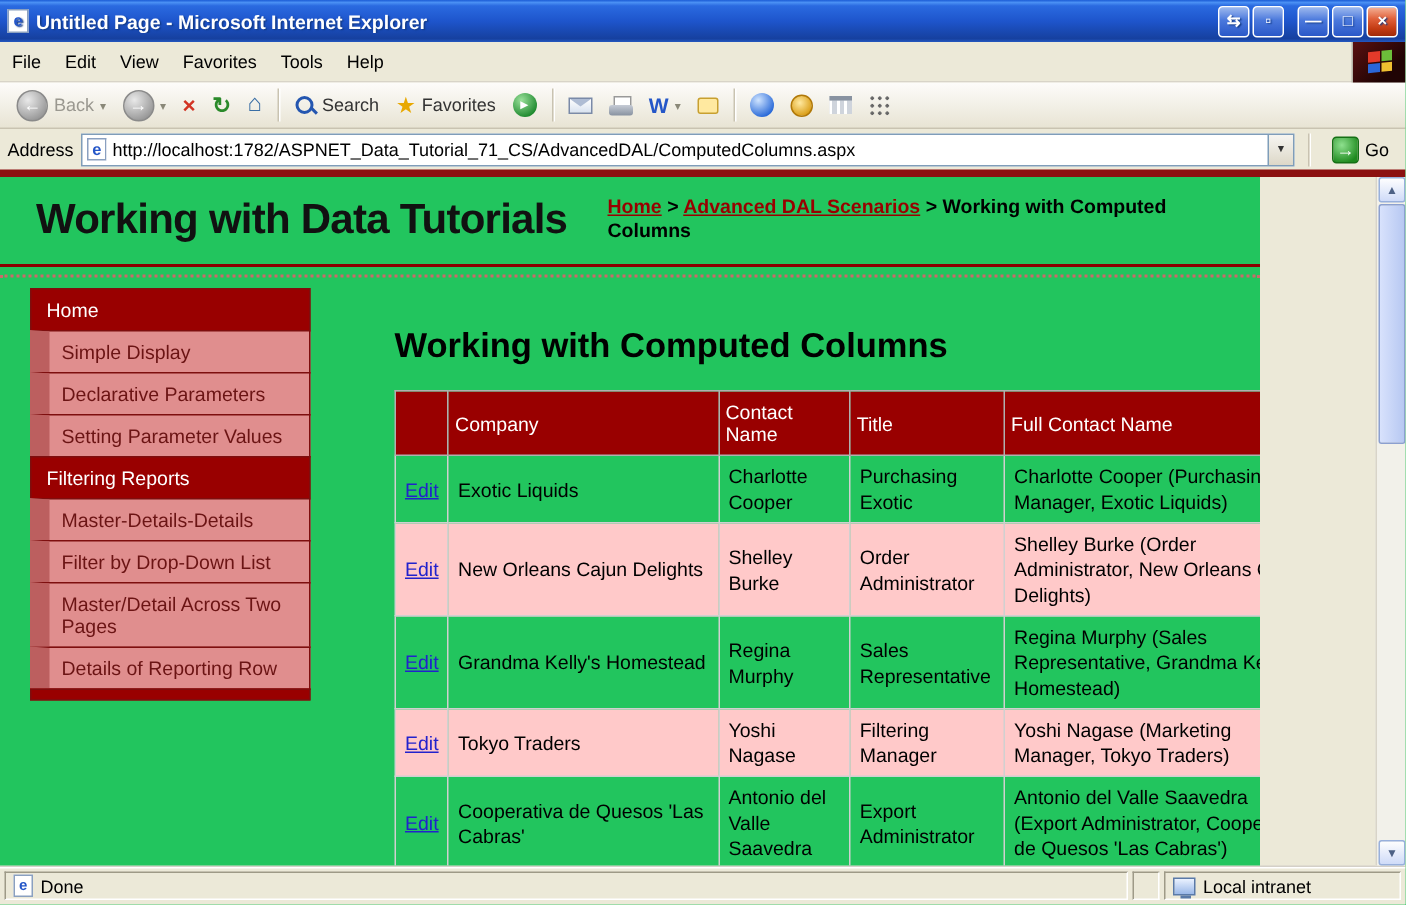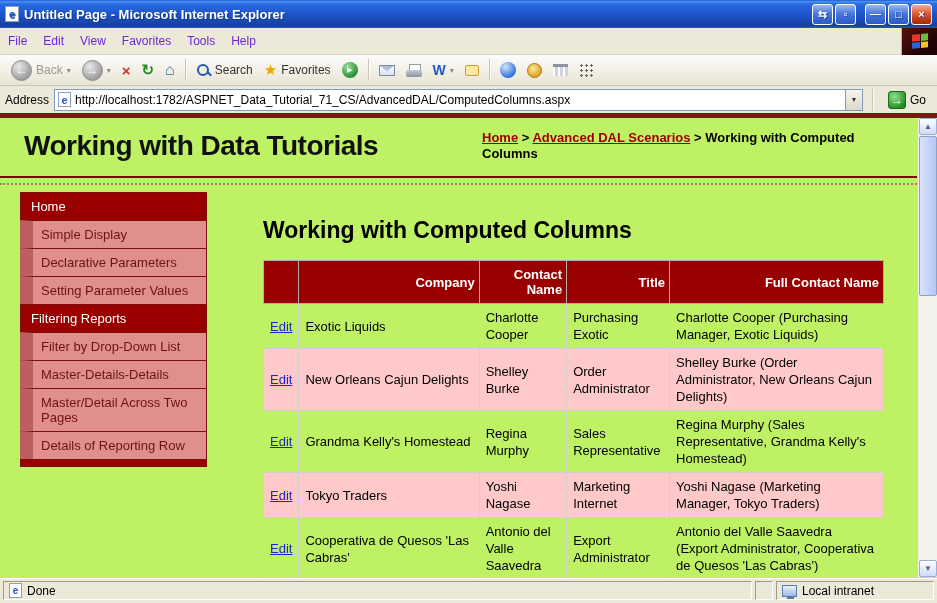--- a/index.html
+++ b/index.html
@@ -14,21 +14,21 @@
     font-size:11px; font-weight:bold; display:flex; align-items:center; justify-content:center; }
   .titlebar .title-text { margin-left:5px; flex:1; white-space:nowrap; overflow:hidden; }
   .win-btn { width:21px; height:21px; margin-left:2px; border:1px solid #fff; border-radius:3px;
     background:linear-gradient(#9cb8ee,#4a78dc 45%,#2a58c8); color:#fff; font-size:11px; line-height:1;
     display:flex; align-items:center; justify-content:center; }
   .win-btn.close { background:linear-gradient(#f4b094,#e0603a 40%,#c23a12 75%,#a02a0a); }
   .win-extra { margin-right:7px; display:flex; }
 
   
   .menubar { height:27px; display:flex; align-items:center; background:#ECE9D8;
-    border-bottom:1px solid #d8d4c8; font-size:12px; color:#6d28d9; }
+    border-bottom:1px solid #d8d4c8; font-size:12px; color:#000000; }
   .menu-item { padding:5px 8px; }
   .menu-logo { margin-left:auto; width:36px; height:27px; display:flex; align-items:center; justify-content:center;
     background:linear-gradient(135deg,#5a1010,#200404 70%); border-left:1px solid #b8b4a8; }
   .flag { width:16px; height:14px; display:grid; grid-template:1fr 1fr / 1fr 1fr; gap:1px; transform:skewY(-6deg); }
   .flag i { display:block; }
   .flag i:nth-child(1){background:#e23a2a}.flag i:nth-child(2){background:#6cbf3a}
   .flag i:nth-child(3){background:#2a66d8}.flag i:nth-child(4){background:#f0c030}
 
   
   .toolbar { height:31px; display:flex; align-items:center; padding:0 6px; gap:1px;
@@ -75,39 +75,39 @@
   .addr-drop { width:17px; height:20px; background:linear-gradient(#f6f5f1,#ddd8c8); border-left:1px solid #7F9DB9;
     font-size:7px; color:#333; display:flex; align-items:center; justify-content:center; }
   .go-btn { display:flex; align-items:center; gap:4px; padding:1px 6px; }
   .go-icon { width:18px; height:18px; border-radius:3px; color:#fff; font-weight:bold; font-size:12px;
     display:flex; align-items:center; justify-content:center;
     background:radial-gradient(circle at 35% 30%, #8ee08e, #1e8a1e 80%); border:1px solid #157015; }
 
   .redline { height:5px; background:#8B1010; }
 
   
-  .viewport { width:917px; height:459px; background:#bef264; overflow:hidden; position:relative; }
+  .viewport { width:840px; height:459px; background:#22c55e; overflow:hidden; position:relative; }
   .page-header { position:relative; padding:12px 24px 0 24px; height:58px; }
   .site-title { font-size:28px; font-weight:bold; color:#111; letter-spacing:-0.5px; }
   .breadcrumb { position:absolute; right:30px; top:12px; width:405px; font-size:13px; font-weight:bold; color:#000; line-height:16px; }
   .breadcrumb a { color:#990000; text-decoration:underline; }
   .rule-solid { border-top:2px solid #8B0000; }
   .rule-dashed { border-top:2px dotted #cc6a6a; margin-top:5px; }
 
   .content { display:flex; margin-top:8px; }
   .sidebar { width:187px; margin-left:20px; font-size:13px; flex-shrink:0; }
   .sidebar a { display:block; text-decoration:none; border:1px solid #7e0e0e; margin-top:-1px; }
   .nav-section { background:#990000; color:#fff; padding:6px 10px; }
   .nav-sub { background:#e08e8e; color:#6b1414; padding:6px 8px; border-left:13px solid #bc5f5f !important; }
   .nav-partial { height:8px; background:#990000; border:1px solid #7e0e0e; margin-top:-1px; }
 
   .main { flex:1; padding-left:56px; padding-right:20px; }
   .main h2 { font-size:23px; font-weight:bold; color:#000; margin:24px 0 16px; }
   table.grid { border-collapse:collapse; font-size:13px; width:621px; }
-  .grid th { background:#990000; color:#fff; font-weight:bold; text-align:right; padding:6px 4px; border:1px solid #b0b0b0; }
+  .grid th { background:#990000; color:#fff; font-weight:normal; text-align:left; padding:6px 4px; border:1px solid #b0b0b0; }
   .grid td { border:1px solid #d0d0d0; padding:5px 6px; vertical-align:middle; color:#000; line-height:17px; }
   .grid tr.alt { background:#FFC9C9; }
   .grid a.edit { color:#2222CC; text-decoration:underline; }
 
   
   .vscroll { position:absolute; top:118px; right:0; width:20px; height:459px; background:#f2f1ea; border-left:1px solid #d8d4c8; }
   .scroll-btn { position:absolute; left:1px; width:18px; height:17px; border:1px solid #98b0dc; border-radius:2px;
     background:linear-gradient(#fefefe,#cfdbf8); color:#4d6185; font-size:8px;
     display:flex; align-items:center; justify-content:center; }
   .scroll-btn.up { top:0; }
@@ -261,22 +261,22 @@
   <div class="rule-solid"></div>
   <div class="rule-dashed"></div>
 
   <div class="content">
     <div class="sidebar">
       <a href="#" class="nav-section">Home</a>
       <a href="#" class="nav-sub">Simple Display</a>
       <a href="#" class="nav-sub">Declarative Parameters</a>
       <a href="#" class="nav-sub">Setting Parameter Values</a>
       <a href="#" class="nav-section">Filtering Reports</a>
+      <a href="#" class="nav-sub">Master-Details-Details</a>
       <a href="#" class="nav-sub">Filter by Drop-Down List</a>
-      <a href="#" class="nav-sub">Master-Details-Details</a>
       <a href="#" class="nav-sub">Master/Detail Across Two Pages</a>
       <a href="#" class="nav-sub">Details of Reporting Row</a>
       <div class="nav-partial"></div>
     </div>
 
     <div class="main">
       <h2>Working with Computed Columns</h2>
       <table class="grid">
         <colgroup>
           <col style="width:30px">
@@ -311,21 +311,21 @@
           <td><a href="#" class="edit">Edit</a></td>
           <td>Grandma Kelly's Homestead</td>
           <td>Regina Murphy</td>
           <td>Sales Representative</td>
           <td>Regina Murphy (Sales Representative, Grandma Kelly's Homestead)</td>
         </tr>
         <tr class="alt">
           <td><a href="#" class="edit">Edit</a></td>
           <td>Tokyo Traders</td>
           <td>Yoshi Nagase</td>
-          <td>Marketing Internet</td>
+          <td>Filtering Manager</td>
           <td>Yoshi Nagase (Marketing Manager, Tokyo Traders)</td>
         </tr>
         <tr>
           <td><a href="#" class="edit">Edit</a></td>
           <td>Cooperativa de Quesos 'Las Cabras'</td>
           <td>Antonio del Valle Saavedra</td>
           <td>Export Administrator</td>
           <td>Antonio del Valle Saavedra (Export Administrator, Cooperativa de Quesos 'Las Cabras')</td>
         </tr>
 

